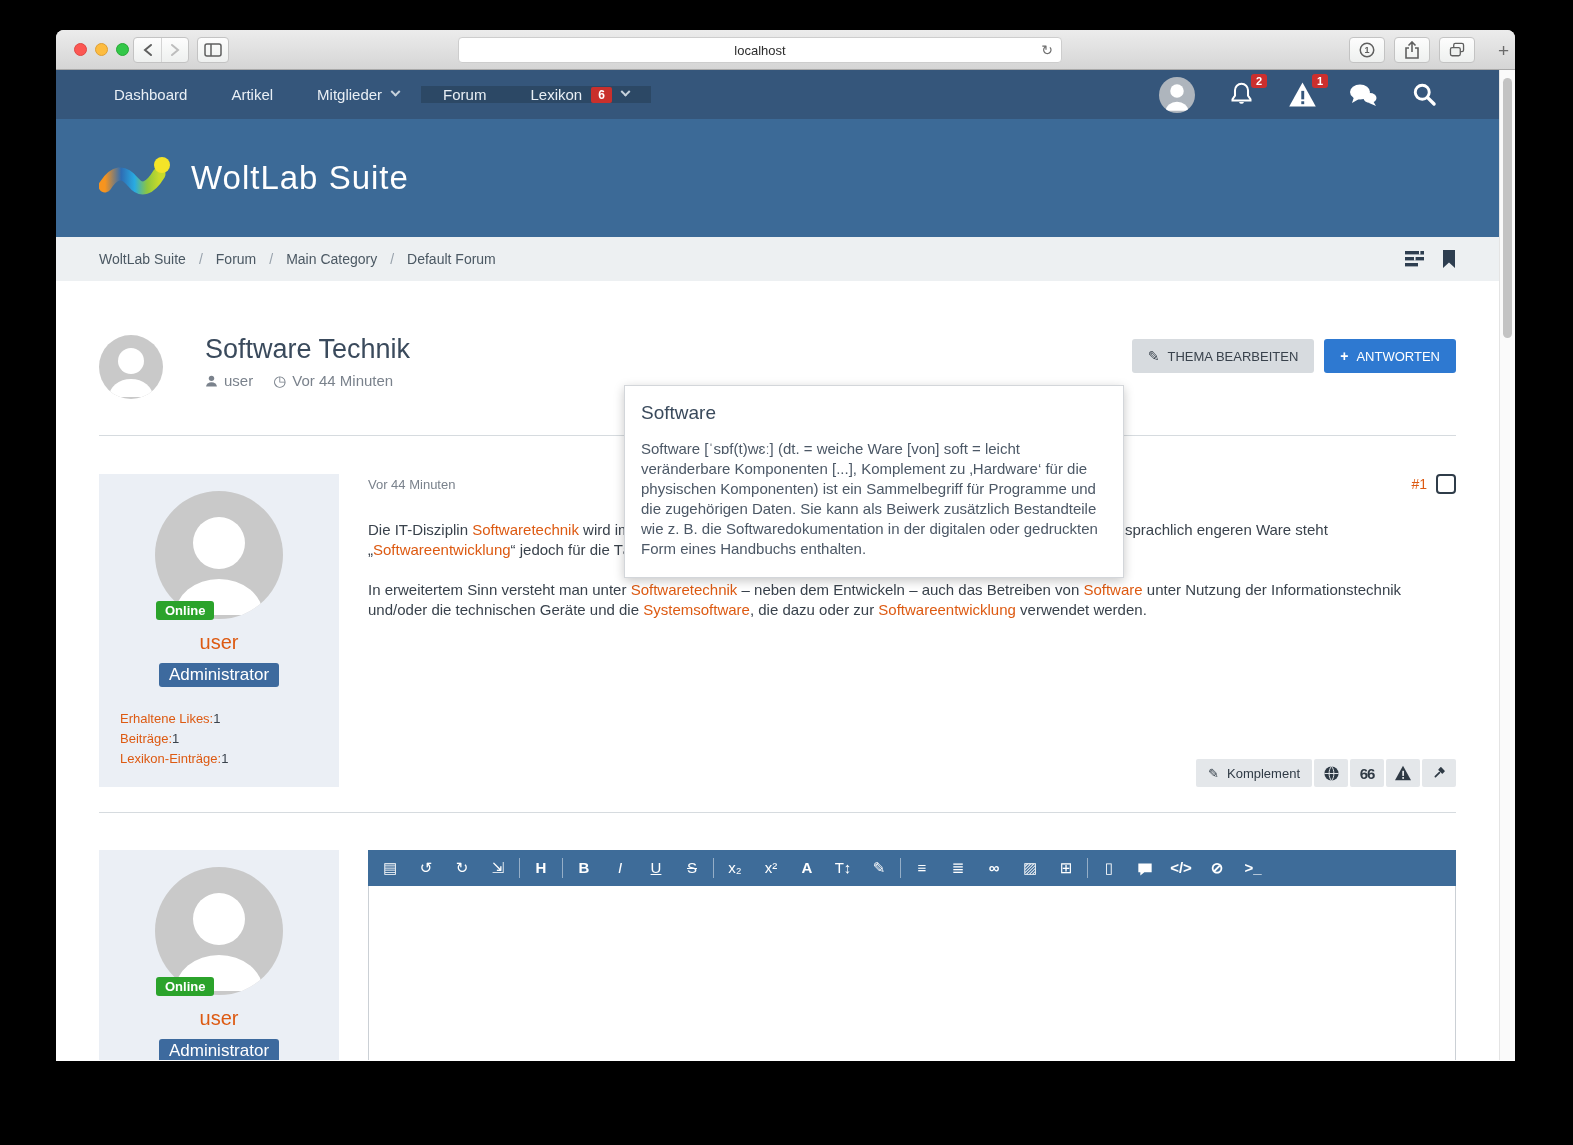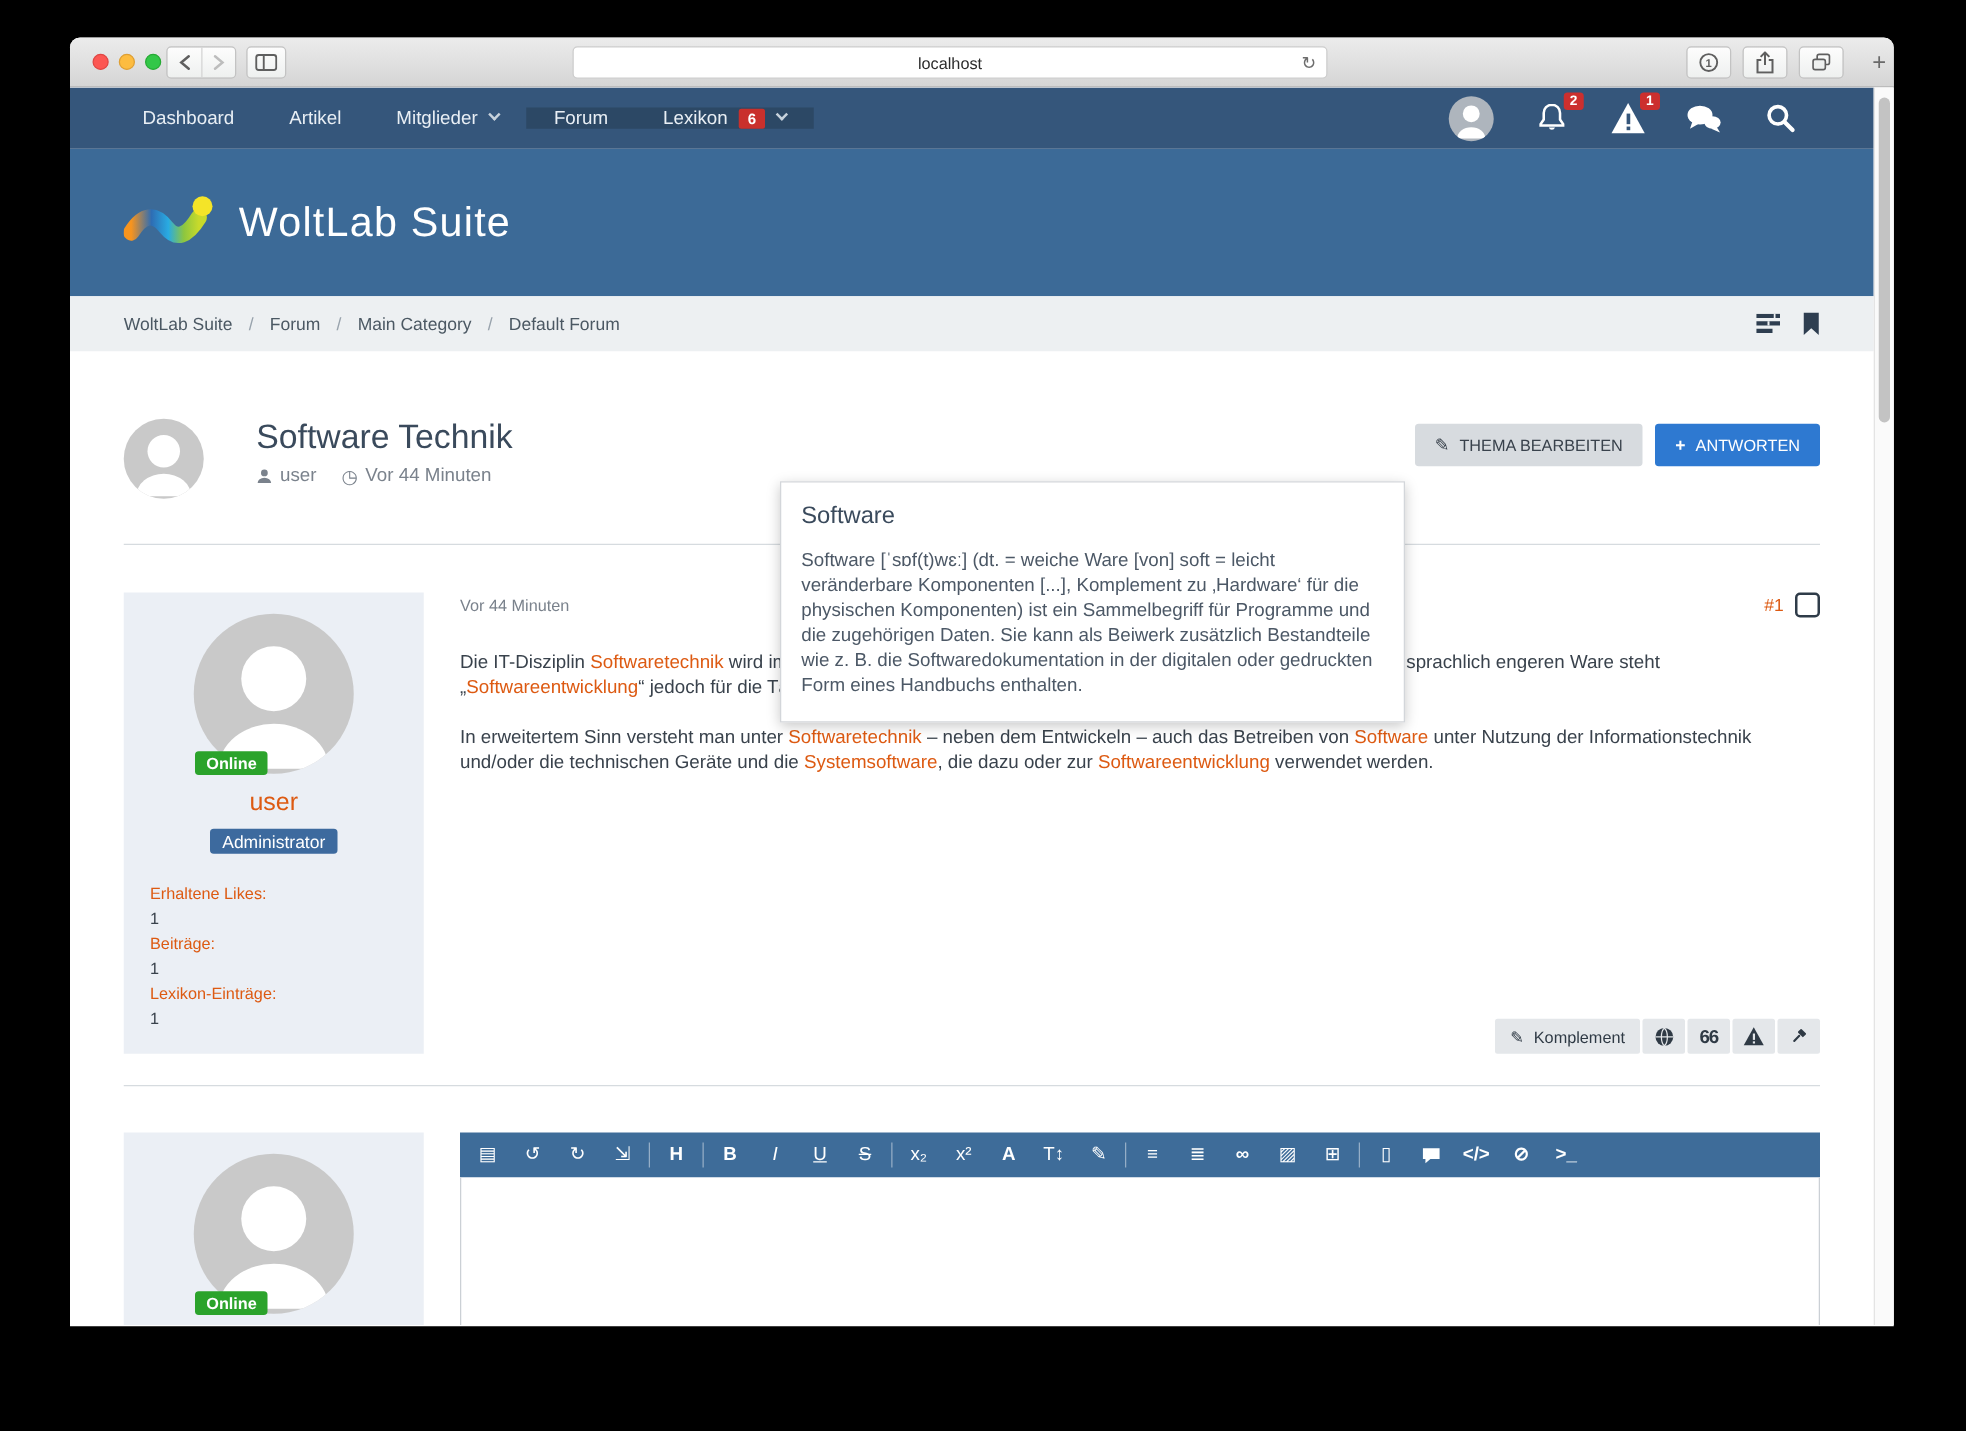--- a/index.html
+++ b/index.html
@@ -90,23 +90,23 @@
   .divider2 { border:none; border-top:1px solid #d6dbdf; margin-top:25px; }
 
   
   .post { margin-top:38px; display:flex; }
   .user-col { width:240px; background:#ebeff5; position:relative; text-align:center;
     padding-bottom:18px; flex:none; }
   .online-badge { position:absolute; left:57px; top:127px; background:#2ba32b; color:#fff;
     font-size:13px; font-weight:bold; padding:2px 9px; border-radius:3px; }
   .uname { margin-top:12px; font-size:20px; color:#dd5a12; }
   .role-badge { display:inline-block; margin-top:9px; background:#3d6a9e; color:#fff;
-    font-size:14px; padding:2px 10px; border-radius:3px; }
+    font-size:17px; padding:2px 10px; border-radius:3px; }
   .stats { margin-top:22px; padding:0 21px; font-size:13px; text-align:left; }
-  .stat-row { display:flex; line-height:20px;flex-direction:column; }
+  .stat-row { display:flex; line-height:20px; }
   .stat-row .sl { color:#dd5a12; }
   .stat-row .sv { color:#39424c; }
 
   .post-main { flex:1; margin-left:29px; position:relative; min-height:300px; }
   .post-meta-row { display:flex; align-items:center; }
   .post-time { color:#7a828c; font-size:13px; }
   .post-no { margin-left:auto; display:flex; align-items:center; gap:9px; }
   .hash { color:#dd5a12; font-size:14px; }
   .checkbox { width:20px; height:20px; border:2px solid #2f3c49; border-radius:4px; background:#fff; }
   .ptext { font-size:15px; color:#39424c; line-height:20px; }

